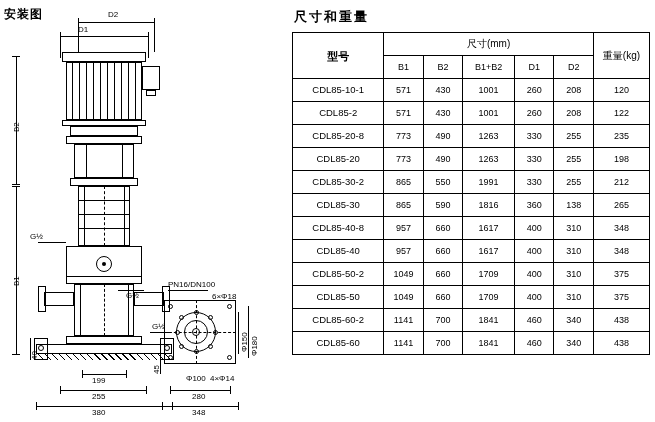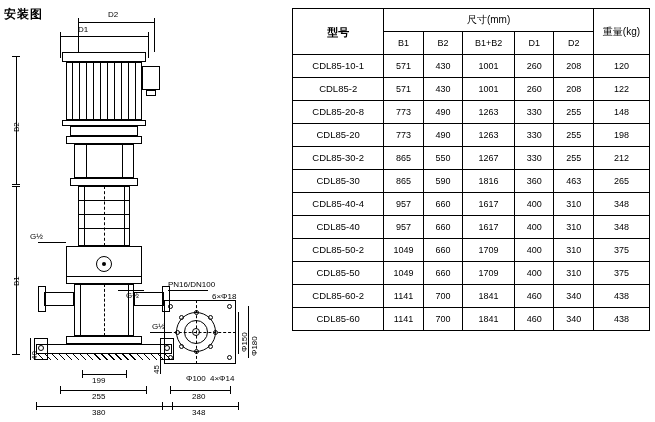--- a/index.html
+++ b/index.html
@@ -207,20 +207,21 @@
     <div class="ln v1" style="left:230px;top:386px;height:8px;"></div>
     <div class="lbl" style="left:192px;top:392px;">280</div>
 
     <div class="ln h1" style="left:162px;top:406px;width:76px;"></div>
     <div class="ln v1" style="left:162px;top:402px;height:8px;"></div>
     <div class="ln v1" style="left:238px;top:402px;height:8px;"></div>
     <div class="lbl" style="left:192px;top:408px;">348</div>
   </div>
 
   <div class="tablewrap">
+    <div class="tbl-title">尺寸和重量</div>
     <table>
       <colgroup>
         <col class="c0">
           <col class="c1">
           <col class="c2">
           <col class="c3">
           <col class="c4">
           <col class="c5">
           <col class="c6">
       </colgroup>
@@ -257,51 +258,51 @@
           <td>208</td>
           <td>122</td>
         </tr>
         <tr>
           <td class="model">CDL85-20-8</td>
           <td>773</td>
           <td>490</td>
           <td>1263</td>
           <td>330</td>
           <td>255</td>
-          <td>148</td>
+          <td>235</td>
         </tr>
         <tr>
           <td class="model">CDL85-20</td>
           <td>773</td>
           <td>490</td>
           <td>1263</td>
           <td>330</td>
           <td>255</td>
           <td>198</td>
         </tr>
         <tr>
           <td class="model">CDL85-30-2</td>
           <td>865</td>
           <td>550</td>
-          <td>1267</td>
+          <td>1991</td>
           <td>330</td>
           <td>255</td>
           <td>212</td>
         </tr>
         <tr>
           <td class="model">CDL85-30</td>
           <td>865</td>
           <td>590</td>
           <td>1816</td>
           <td>360</td>
-          <td>463</td>
+          <td>138</td>
           <td>265</td>
         </tr>
         <tr>
-          <td class="model">CDL85-40-4</td>
+          <td class="model">CDL85-40-8</td>
           <td>957</td>
           <td>660</td>
           <td>1617</td>
           <td>400</td>
           <td>310</td>
           <td>348</td>
         </tr>
         <tr>
           <td class="model">CDL85-40</td>
           <td>957</td>

